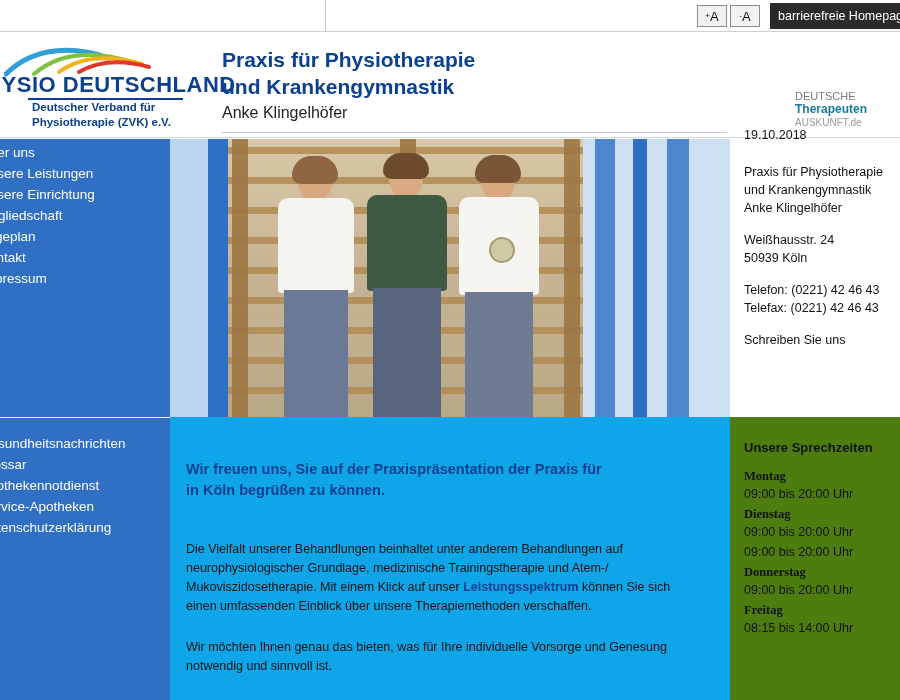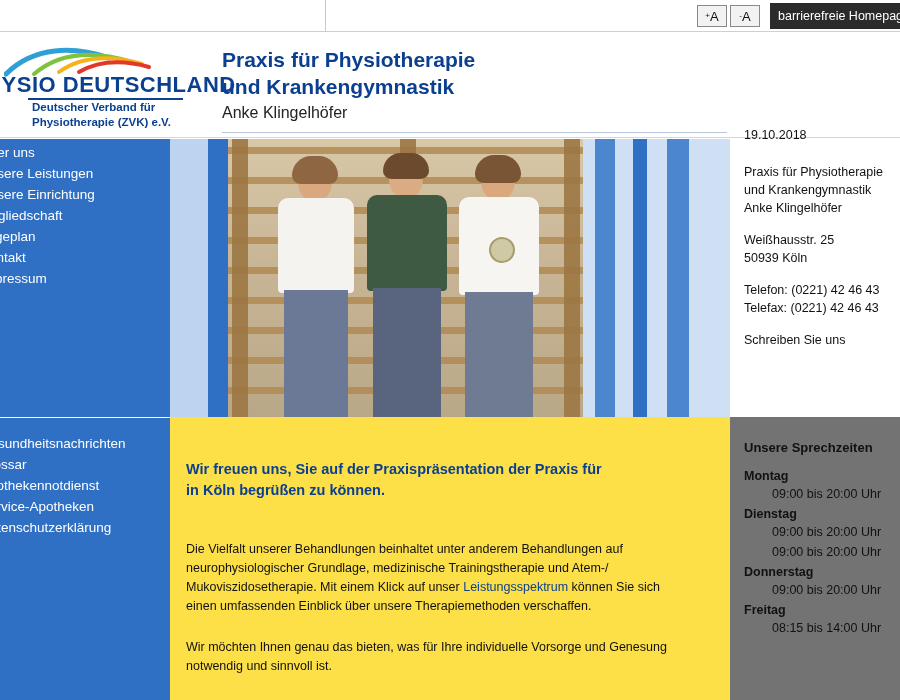--- a/index.html
+++ b/index.html
@@ -124,44 +124,44 @@
   .addr {
     position: absolute; left: 744px; top: 163px; width: 160px;
     font-size: 12.5px; color: #111; line-height: 18px;
   }
   .addr p { margin: 0 0 14px 0; }
   .addr a { color: #111; text-decoration: none; }
 
   
   .maincol {
     position: absolute; left: 170px; top: 417px; width: 560px; height: 283px;
-    background: #fde047;
+    background: #0ea5e9;
   }
   .lead {
     position: absolute; left: 16px; top: 42px; width: 500px;
     font-size: 14.5px; font-weight: bold; color: #0b3f8f; line-height: 21px;
   }
   .body-text {
     position: absolute; left: 16px; top: 123px; width: 505px;
     font-size: 12.5px; color: #111; line-height: 19px;
   }
   .body-text p { margin: 0 0 22px 0; }
-  .body-text a { color: #0b3f8f; font-weight: normal; text-decoration: none; }
+  .body-text a { color: #0b3f8f; font-weight: bold; text-decoration: none; }
 
   
   .hours {
     position: absolute; left: 730px; top: 417px; width: 170px; height: 283px;
-    background: #737373;
+    background: #4d7c0f;
   }
   .hours-title {
     position: absolute; left: 14px; top: 23px; font-size: 13px; font-weight: bold; color: #111;
   }
   .hours-list { position: absolute; left: 14px; top: 50px; width: 150px; font-size: 12.5px; color: #111; }
-  .hours-day { font-weight: bold; line-height: 18px; }
-  .hours-time { line-height: 18px; margin-bottom: 2px; margin-left: 28px; }
+  .hours-day { font-weight: bold; line-height: 18px; font-family: Liberation Serif, serif; }
+  .hours-time { line-height: 18px; margin-bottom: 2px; }
   .hours-note { font-weight: bold; line-height: 18px; margin-top: 4px; }
 </style>
 </head>
 <body>
 
 <div class="page">
 
   <div class="topbar">
     <div class="topbar-divider"></div>
     <input class="topbar-field" style="border: none; outline: none; font-size: 12px; padding-left: 6px;" value="">
@@ -197,20 +197,25 @@
       </div>
     </div>
 
     <div class="h-title">
       <div>Praxis für Physiotherapie</div>
       <div>und Krankengymnastik</div>
     </div>
     <div class="h-sub">Anke Klingelhöfer</div>
     <div class="h-rule"></div>
 
+    <div class="dta-logo">
+      <div>DEUTSCHE</div>
+      <div class="t2">Therapeuten</div>
+      <div class="t3">AUSKUNFT.de</div>
+    </div>
   </div>
 
   <div class="leftnav">
     <div class="nav-item" style="top:6px;"><span>Über uns</span></div>
     <div class="nav-item" style="top:27px;"><span>Unsere Leistungen</span></div>
     <div class="nav-item" style="top:48px;"><span>Unsere Einrichtung</span></div>
     <div class="nav-item" style="top:69px;"><span>Mitgliedschaft</span></div>
     <div class="nav-item" style="top:90px;"><span>Lageplan</span></div>
     <div class="nav-item" style="top:111px;"><span>Kontakt</span></div>
     <div class="nav-item" style="top:132px;"><span>Impressum</span></div>
@@ -276,21 +281,21 @@
 
   <div class="rightcol"></div>
   <div class="date">19.10.2018</div>
   <div class="addr">
     <p>
       <span>Praxis für Physiotherapie</span><br>
       <span>und Krankengymnastik</span><br>
       <span>Anke Klingelhöfer</span>
     </p>
     <p>
-      <span>Weißhausstr. 25</span><br>
+      <span>Weißhausstr. 24</span><br>
       <span>50939 Köln</span>
     </p>
     <p>
       <span>Telefon: (0221) 42 46 43</span><br>
       <span>Telefax: (0221) 42 46 43</span>
     </p>
     <p>
       <a href="#">Schreiben Sie uns</a>
     </p>
   </div>

